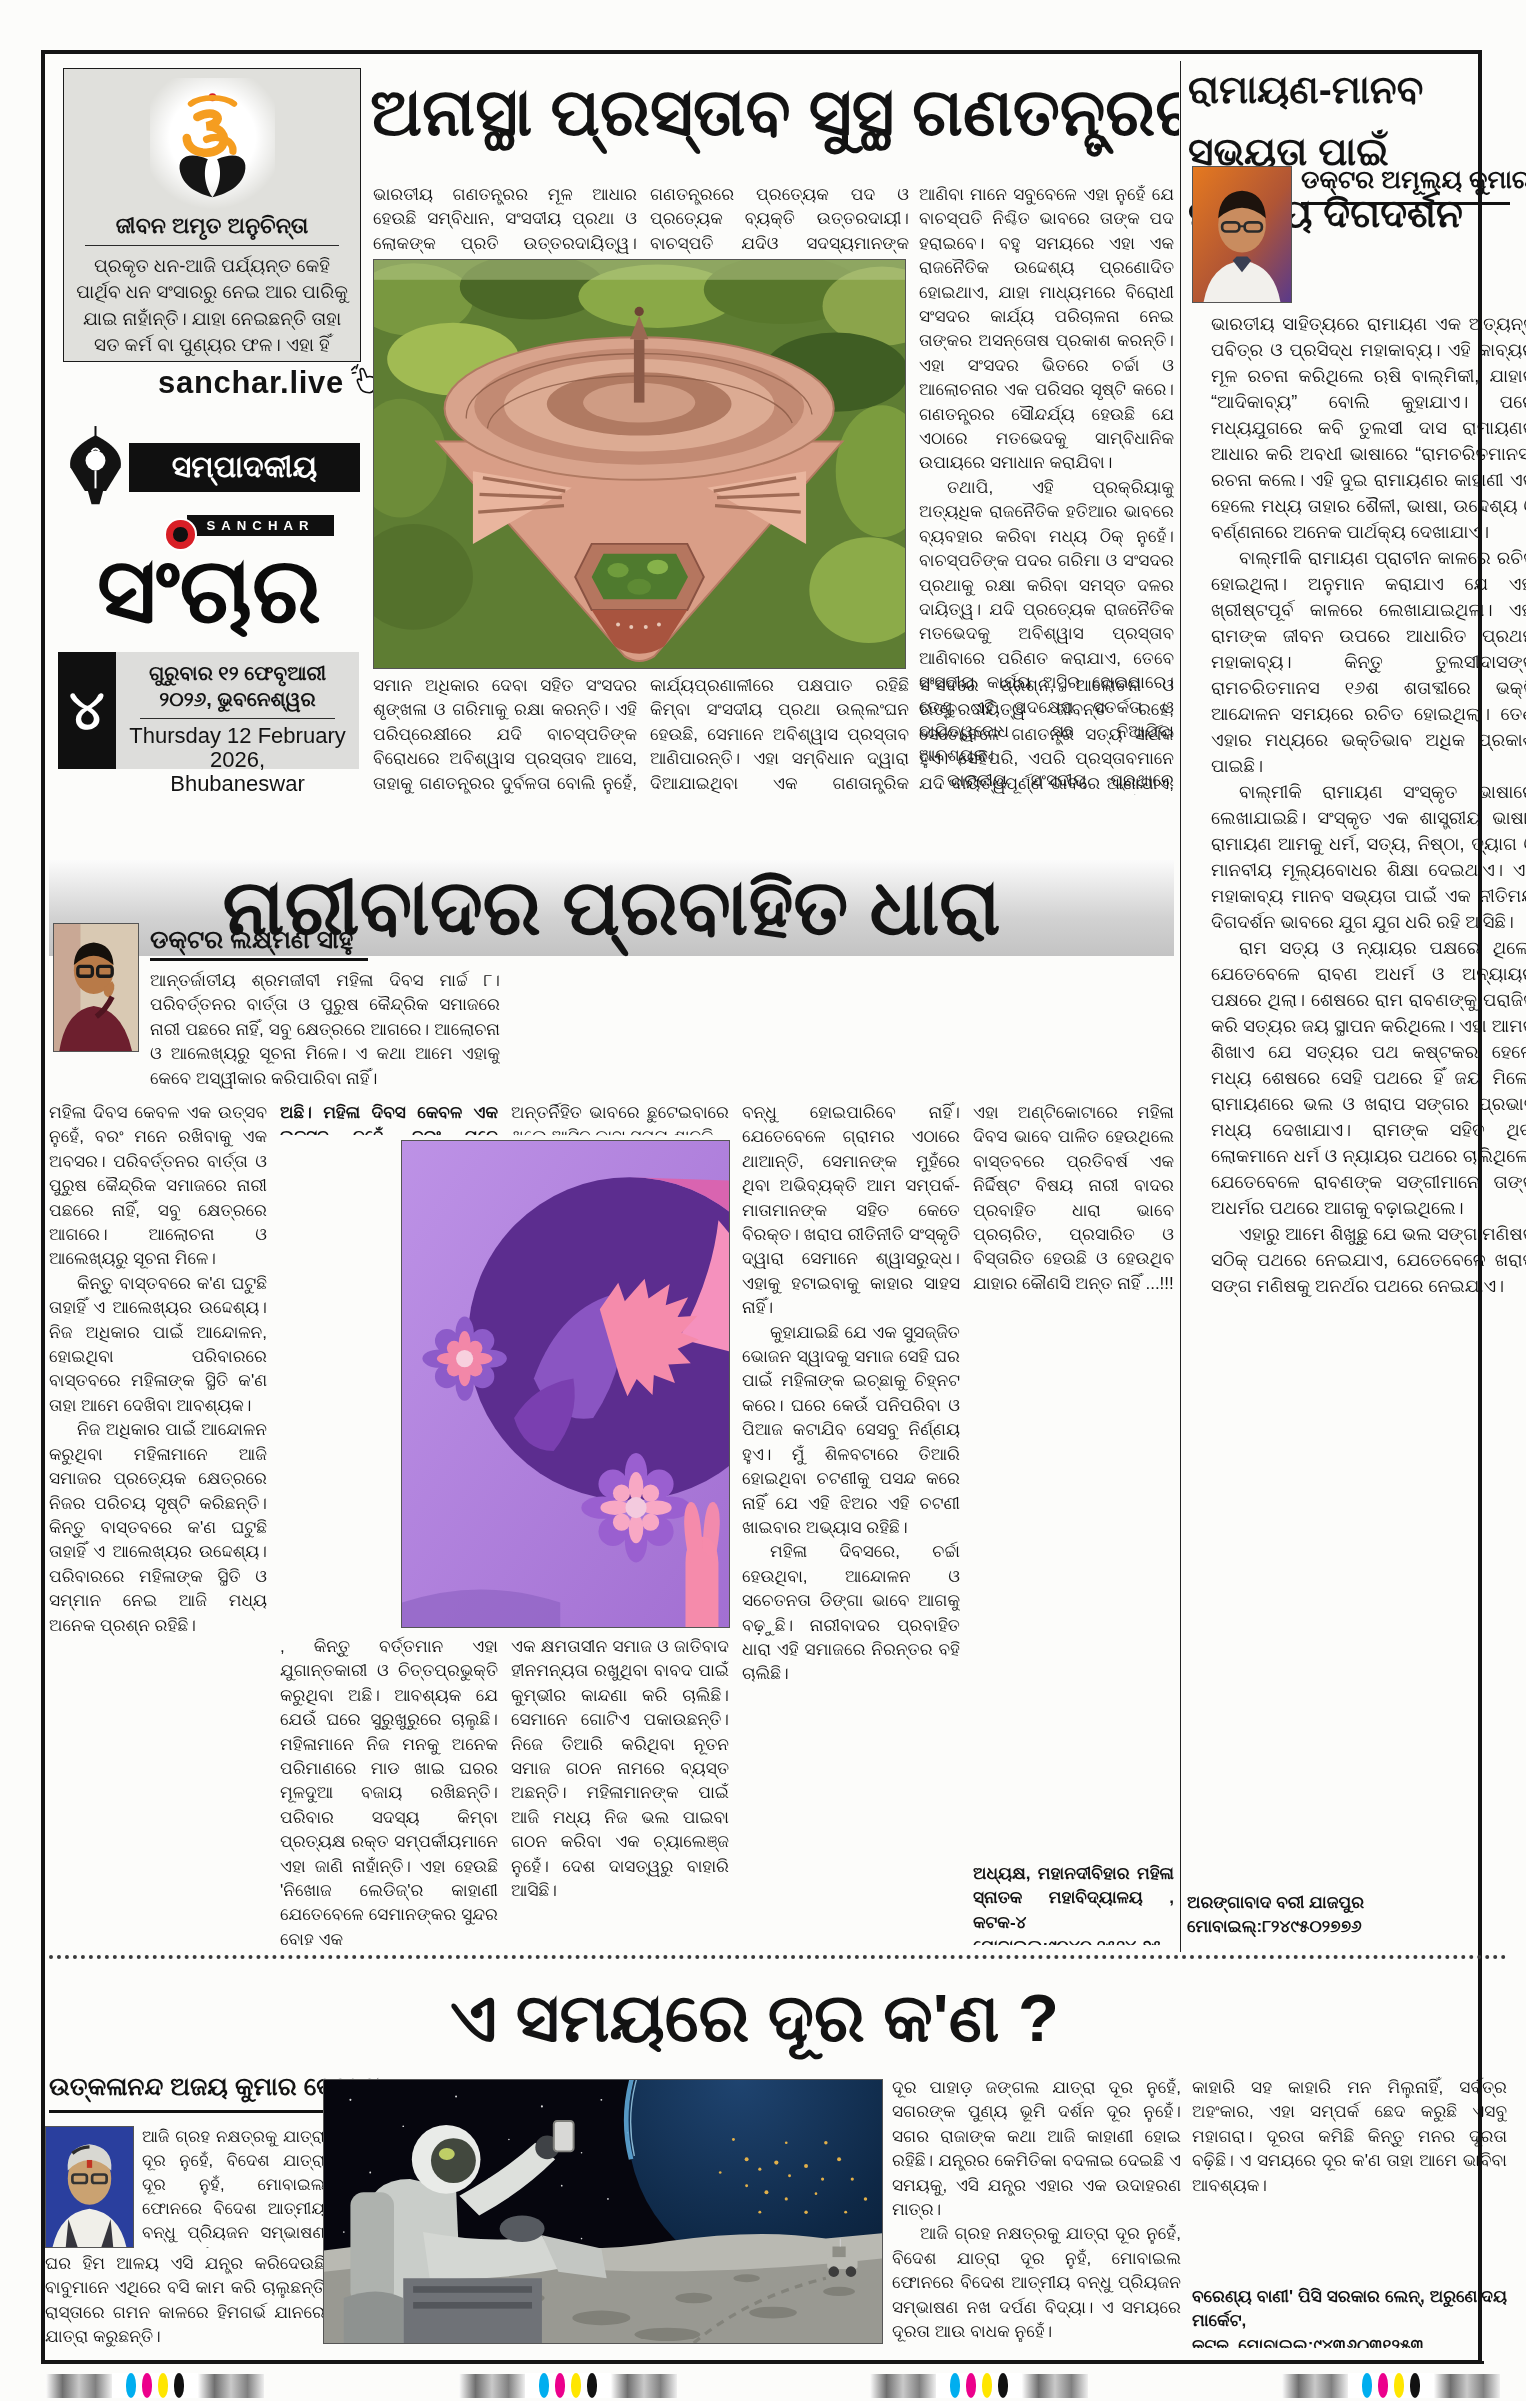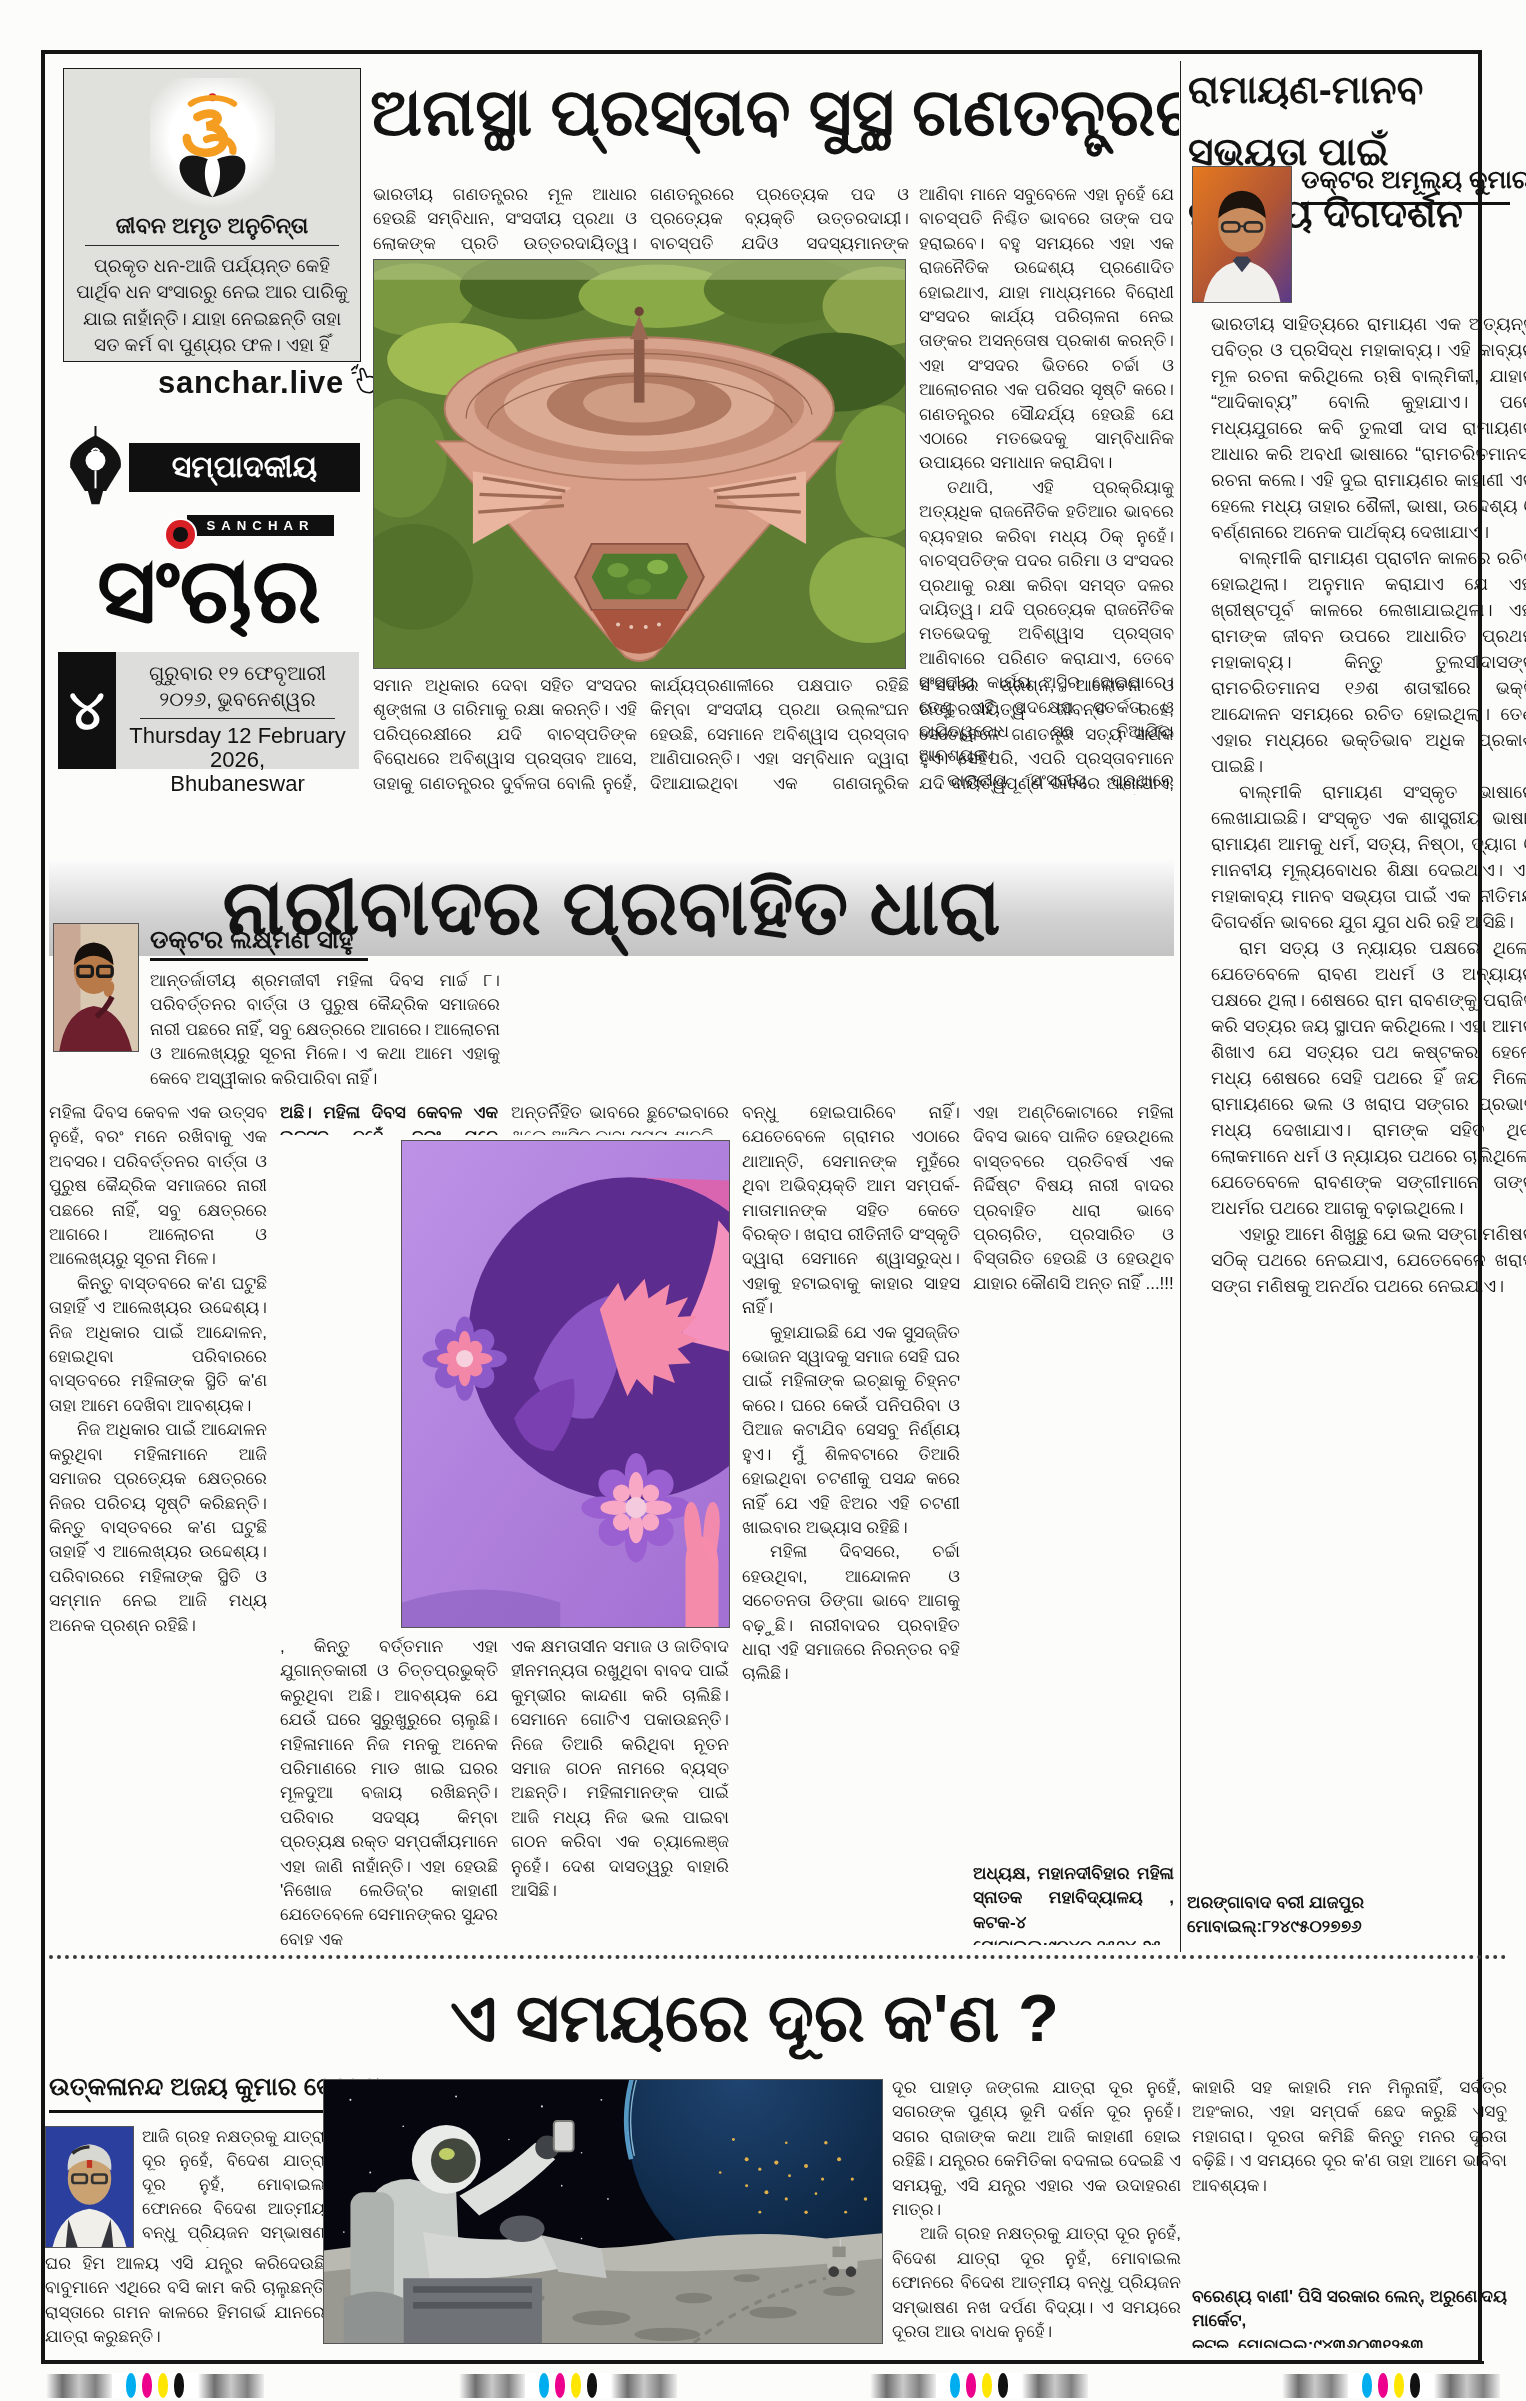--- a/index.html
+++ b/index.html
@@ -24,21 +24,21 @@
     font-size:30px;font-weight:bold;display:flex;align-items:center;justify-content:center;}
   .brand-bar{left:187px;top:515px;width:147px;height:21px;background:#101010;color:#fff;
     font-size:13.2px;font-weight:bold;letter-spacing:6px;display:flex;align-items:center;justify-content:center;}
   .brand-odia{left:58px;top:538px;width:302px;height:106px;font-size:91px;line-height:106px;font-weight:900;
     text-align:center;color:#0b0b0b;text-shadow:0 0 1.3px #fff;}
   .brand-dot{left:166px;top:520px;width:14.5px;height:14.5px;border-radius:50%;background:#111;
     border:7.3px solid var(--accent-red);box-shadow:0 0 0 2px #fff;}
   .date-block{left:58px;top:652px;width:301px;height:117px;display:flex;}
   .date-pageno{width:58px;background:#101010;color:#fff;font-size:55px;display:flex;align-items:center;justify-content:center;font-weight:bold;}
   .date-rest{flex:1;background:#dddddb;text-align:center;padding:8px 5.3px 0;}
-  .date-od{font-size:20px;line-height:26.4px;font-weight:normal;}
+  .date-od{font-size:20px;line-height:26.4px;font-weight:bold;}
   .date-sep{width:84%;border-top:1.3px solid #2c2c2c;margin:5.3px auto;}
   .date-en{font-size:22px;line-height:24px;font-weight:normal;}
   
   .ed-headline{left:370px;top:63px;width:809px;height:100px;font-size:66px;font-weight:800;
     text-align:center;line-height:99px;white-space:nowrap;overflow:hidden;}
   .ram-headline{left:1188px;top:59px;width:323px;height:127px;font-size:39px;line-height:62px;font-weight:800;}
   .fem-band{left:49px;top:820px;width:1125px;height:96px;background:linear-gradient(180deg,#fbfbfb 0%,#d2d2d2 60%,#c3c3c3 100%);
     display:flex;align-items:center;justify-content:center;margin-top:40px;}
   .fem-headline{font-size:77px;font-weight:800;white-space:nowrap;}
   .time-headline{left:49px;top:1976px;width:1411px;height:83px;font-size:67px;line-height:83px;font-weight:800;text-align:center;white-space:nowrap;}

